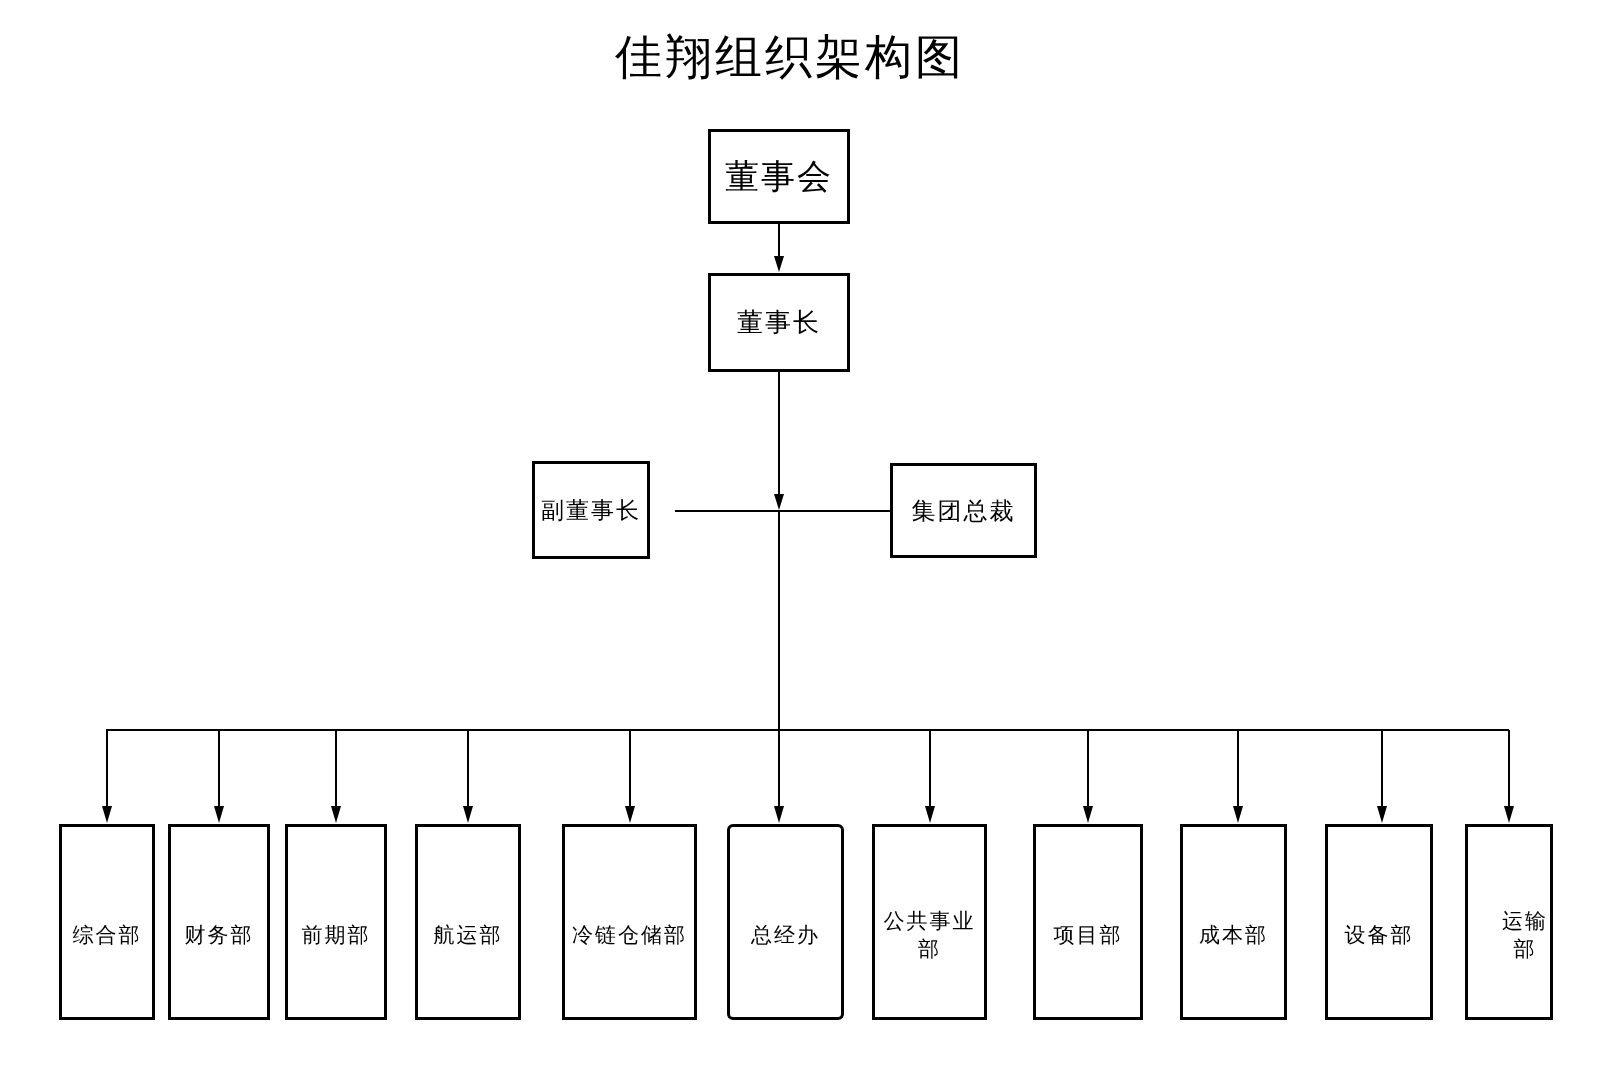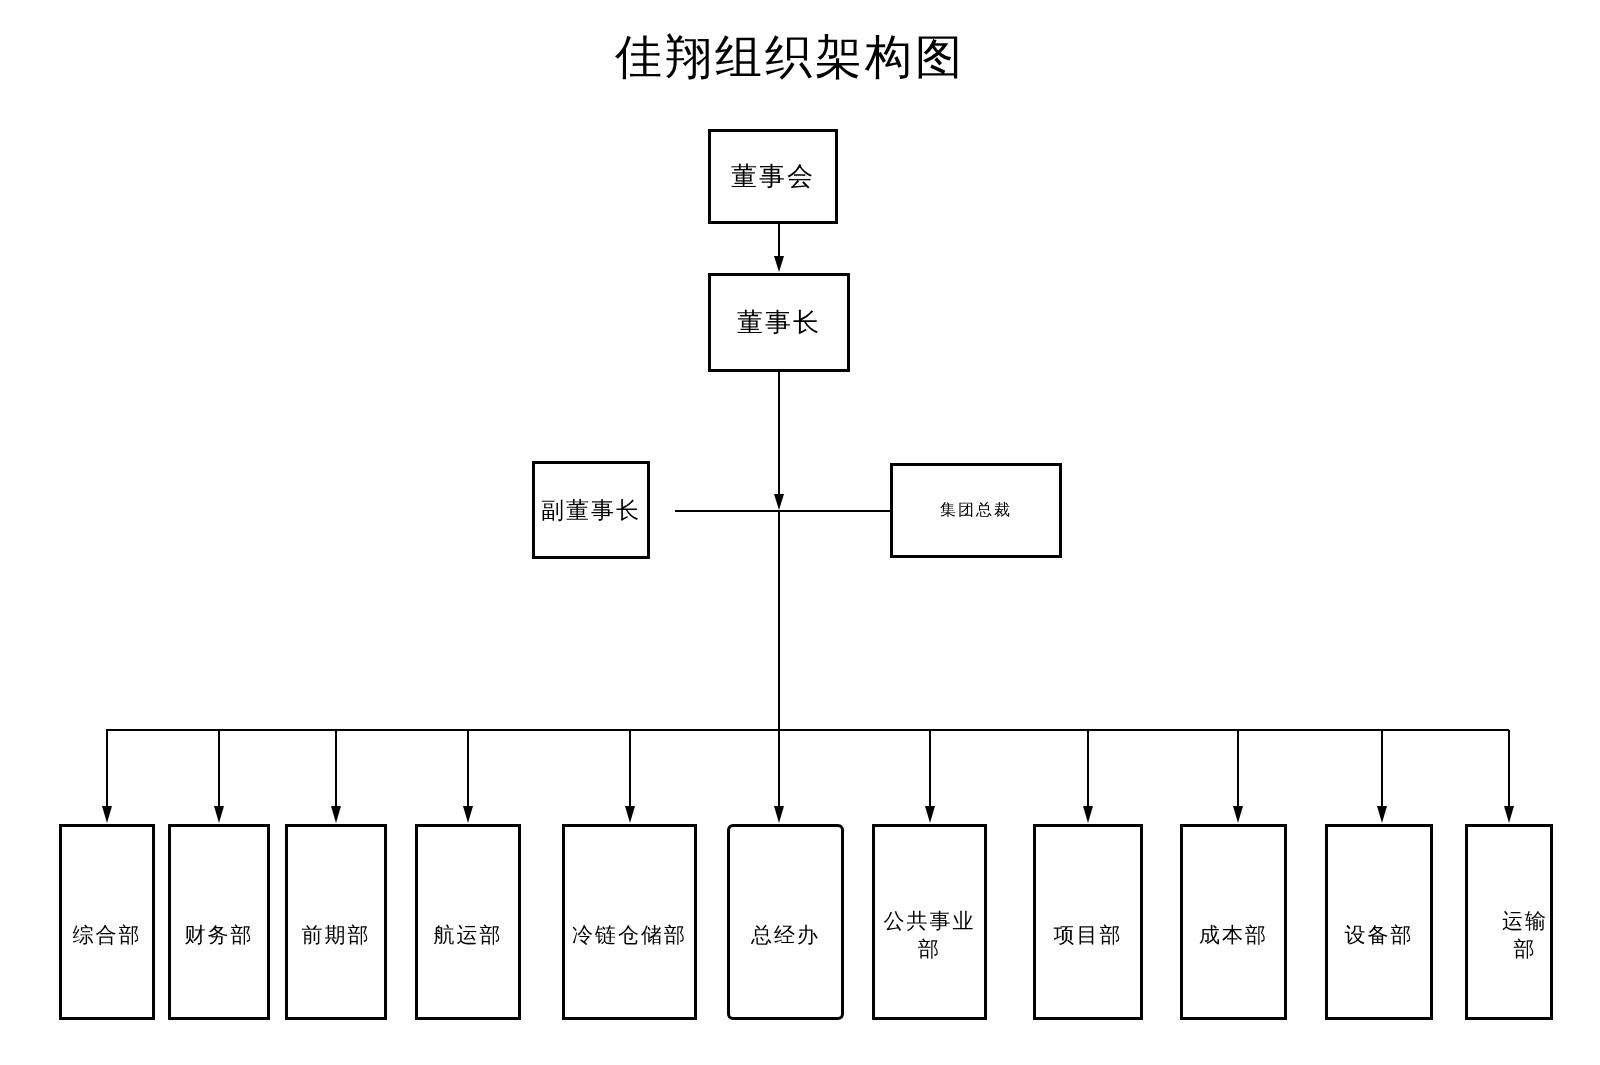--- a/index.html
+++ b/index.html
@@ -44,24 +44,24 @@
     position: absolute;
     box-sizing: border-box;
     background: #ffffff;
     border: 3px solid #000000;
     display: flex;
     align-items: center;
     justify-content: center;
     text-align: center;
     letter-spacing: 2px;
   }
-  .node-board    { left: 708px; top: 129px; width: 130px; height: 95px; font-size: 26px; text-align: center; }
+  .node-board    { left: 708px; top: 129px; width: 142px; height: 95px; font-size: 34px; text-align: center; }
   .node-chairman { left: 708px; top: 273px; width: 142px; height: 99px; font-size: 26px; }
   .node-vice     { left: 532px; top: 461px; width: 118px; height: 98px; font-size: 23px; }
-  .node-pres     { left: 890px; top: 463px; width: 172px; height: 95px; font-size: 16px; }
+  .node-pres     { left: 890px; top: 463px; width: 147px; height: 95px; font-size: 24px; }
   .dept {
     top: 824px;
     height: 196px;
     font-size: 21px;
     padding-top: 26px;
   }
 </style>
 </head>
 <body>
 

